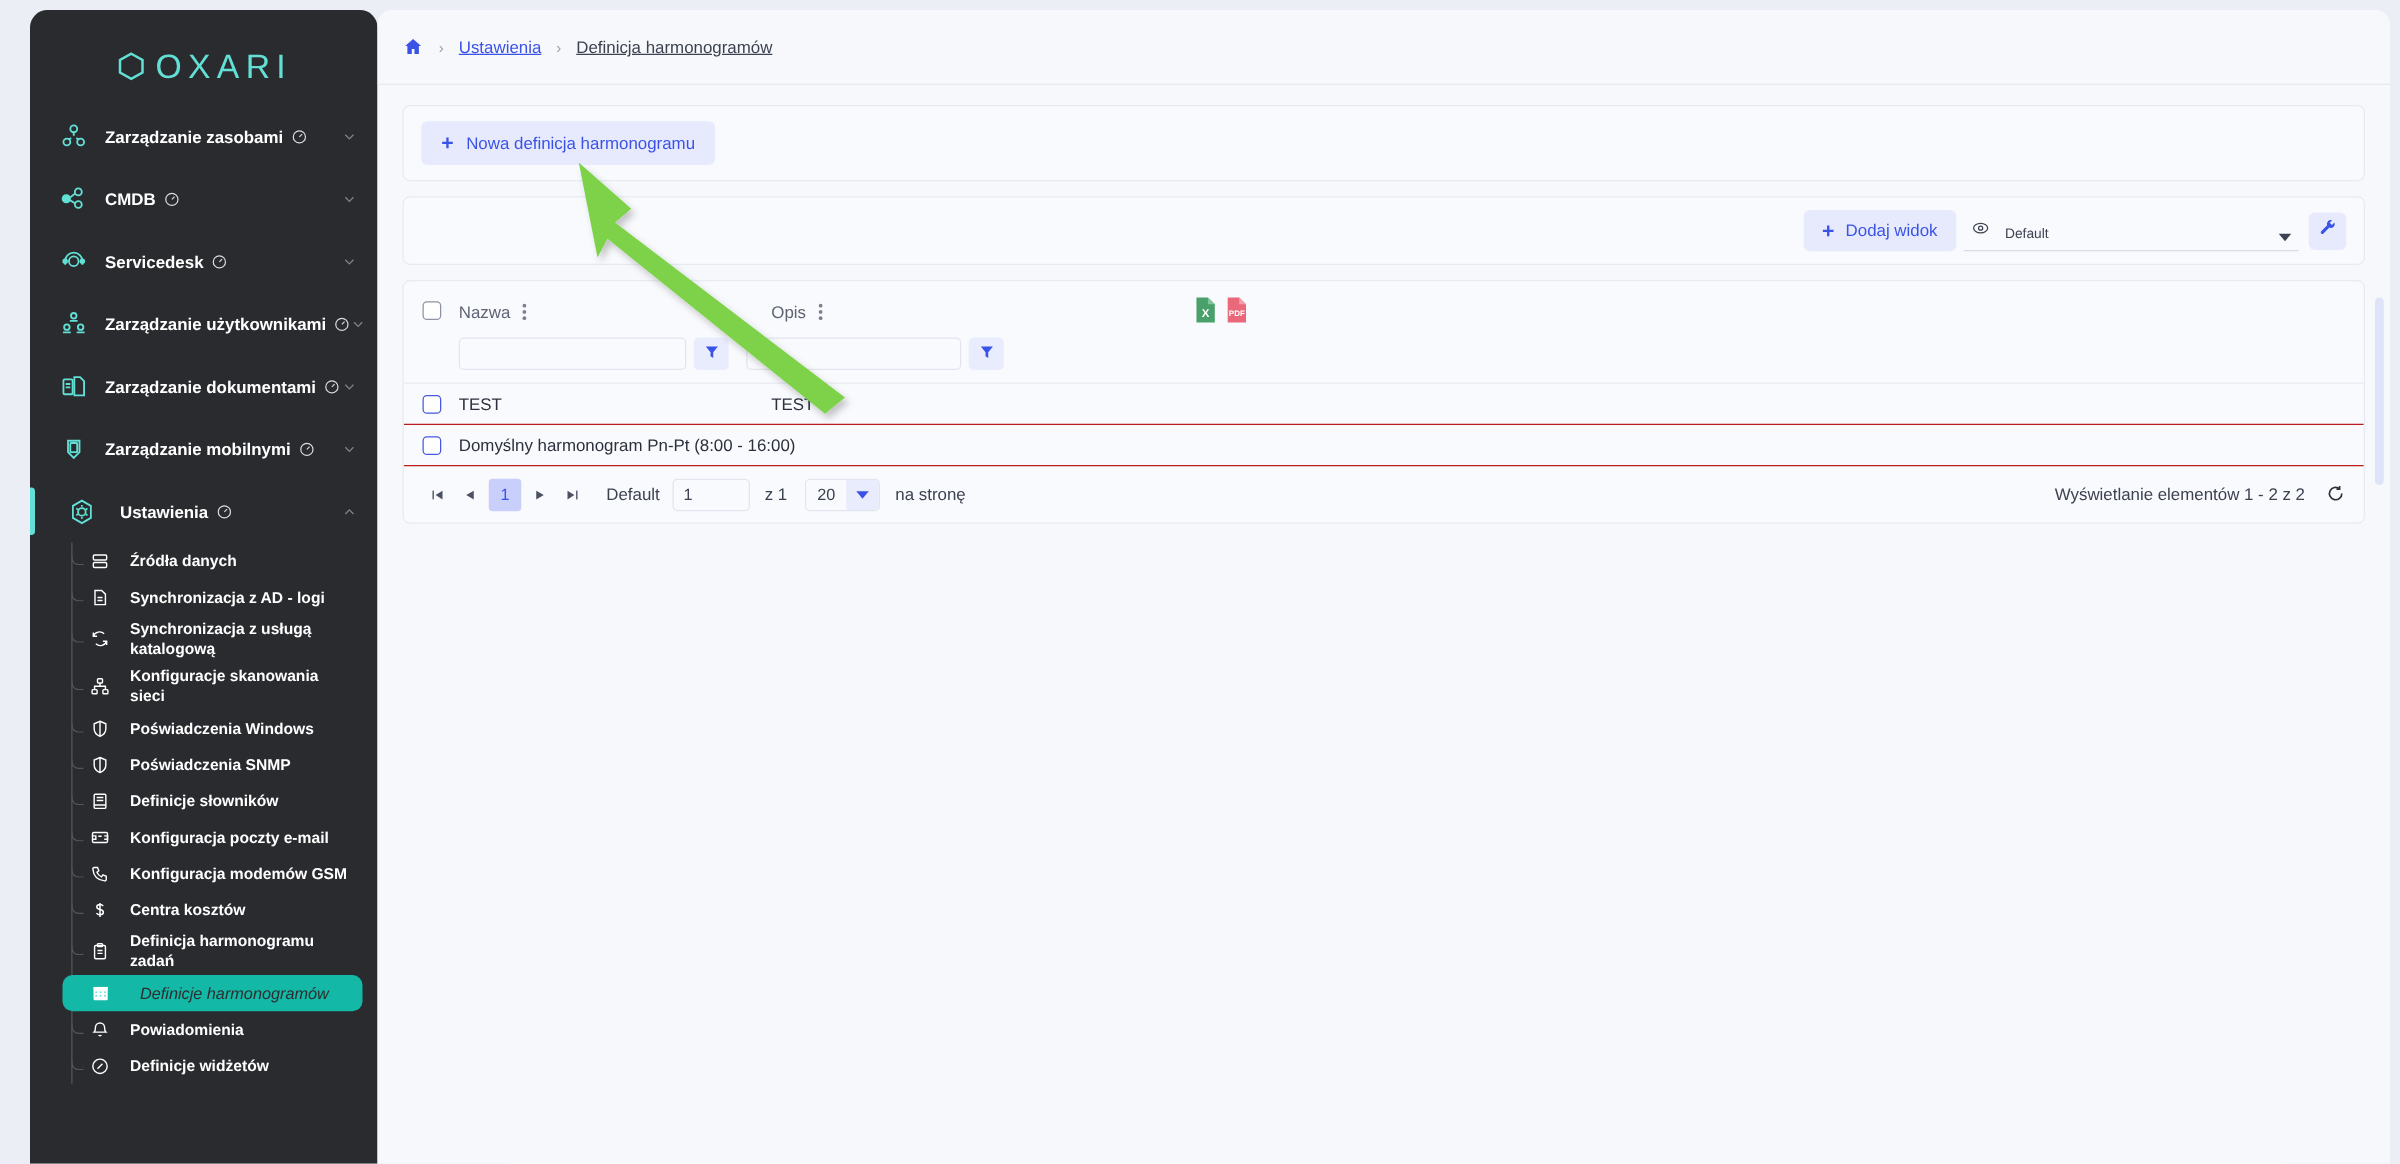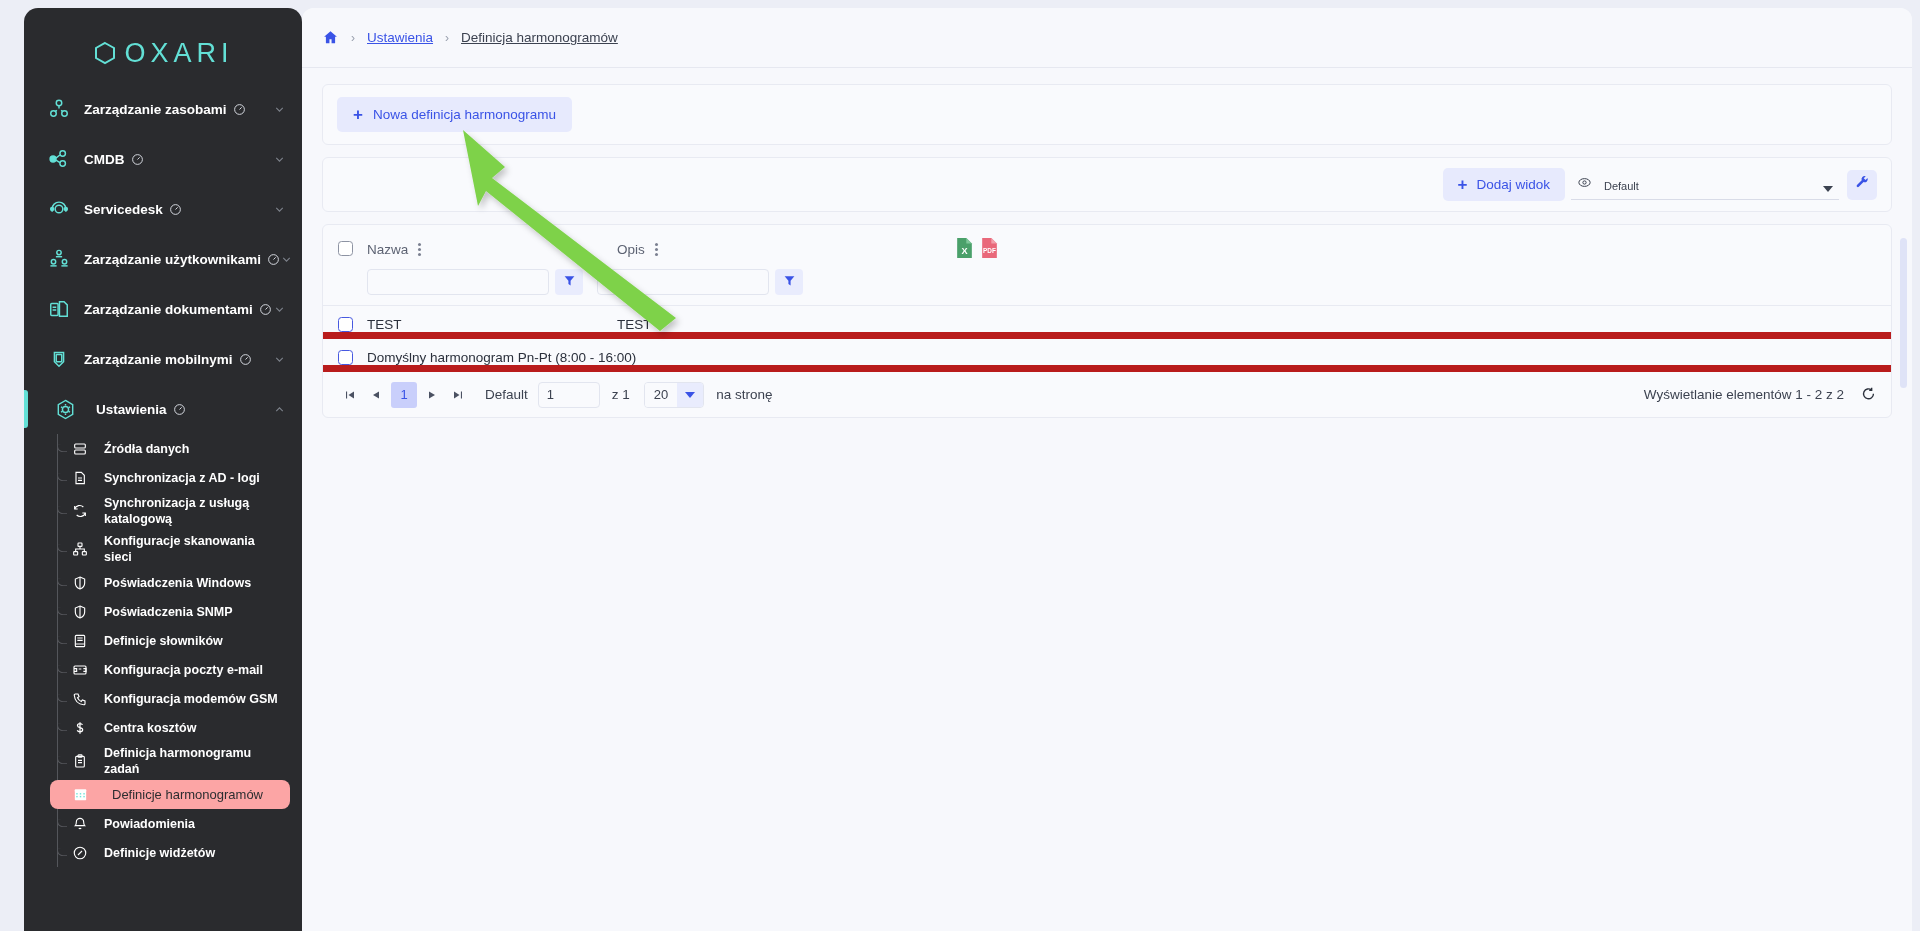--- a/index.html
+++ b/index.html
@@ -70,21 +70,21 @@
   }
   .sub-row .sicon {
     width: 28px; flex: 0 0 28px; display:flex; align-items:center; justify-content:center;
     color: #ffffff; margin-left: 20px;
   }
   .sub-row .slabel {
     font-size: 12.5px; font-weight: 700; color: #ffffff;
     margin-left: 10px; line-height: 16px;
   }
   .sub-row.selected {
-    background: #fca5a5; margin-left: 12px; margin-right: 12px;
+    background: #14b8a6; margin-left: 12px; margin-right: 12px; font-style: italic;
   }
   .sub-row.selected .sicon { color: #ffffff; margin-left: 8px; }
   .sub-row.selected .slabel { color: #2c2d30; font-weight: 400; font-size: 13px; margin-left: 18px; }
 
   
   #main {
     position: absolute; left: 302px; top: 8px;
     width: 1610px; height: 923px;
     background: #f7f8fc;
     border-radius: 12px 12px 0 0;
@@ -179,21 +179,21 @@
     width: 182px; height: 26px; background:#f9fafd; border:1px solid #e2e5ef; border-radius:4px;
     font-family:"Liberation Sans", sans-serif; font-size:13px; padding:0 6px; color:#3c4250;
   }
   .fbtn {
     width:28px;height:26px;background:#e9ecfd;border:none;border-radius:4px;
     display:flex;align-items:center;justify-content:center;cursor:pointer;
   }
   .fcell.second { margin-left: 14px; }
   .fcell.second .finput { width: 172px; }
 
-  .grid-row { display:flex; align-items:flex-end; height: 33px; border-bottom:7px solid #b91c1c; }
+  .grid-row { display:flex; align-items:center; height: 33px; border-bottom:1px solid #b91c1c; }
   .grid-row .cell { font-size:13.5px; color:#2b303c; }
 
   .pager { display:flex; align-items:center; height: 45px; padding: 0 14px 0 14px; }
   .pg-btn { width:26px;height:26px;display:flex;align-items:center;justify-content:center;cursor:pointer;color:#4b5162;font-size:11px;}
   .pg-num { width:26px;height:26px;display:flex;align-items:center;justify-content:center;background:#c9cffb;color:#3a53e6;font-size:13px;border-radius:3px;cursor:pointer;margin:0 2px;}
   .pg-label { font-size:13.5px; color:#3c4250; margin-left:14px; }
   .pg-input { width:62px;height:26px;background:#f9fafd;border:1px solid #e2e5ef;border-radius:4px;font-size:13px;padding:0 8px;margin-left:10px;font-family:"Liberation Sans", sans-serif;color:#3c4250;}
   .pg-of { font-size:13.5px; color:#3c4250; margin-left:12px; }
   .pg-size { display:flex; align-items:center; margin-left:14px; border:1px solid #e2e5ef; border-radius:4px; overflow:hidden; height:26px;}
   .pg-size .val { font-size:13px;color:#3c4250;padding:0 9px;line-height:24px;background:#f9fafd;}

